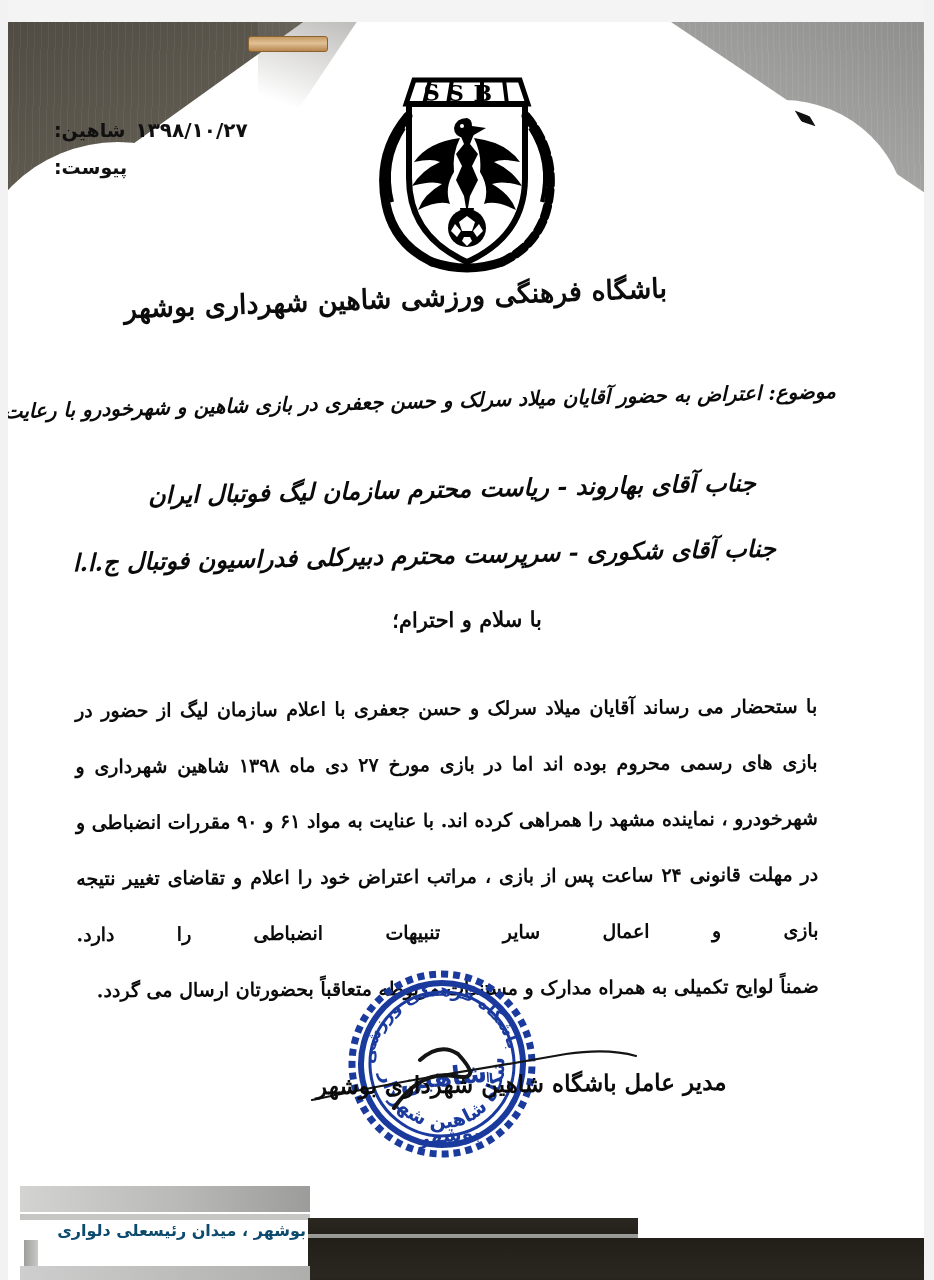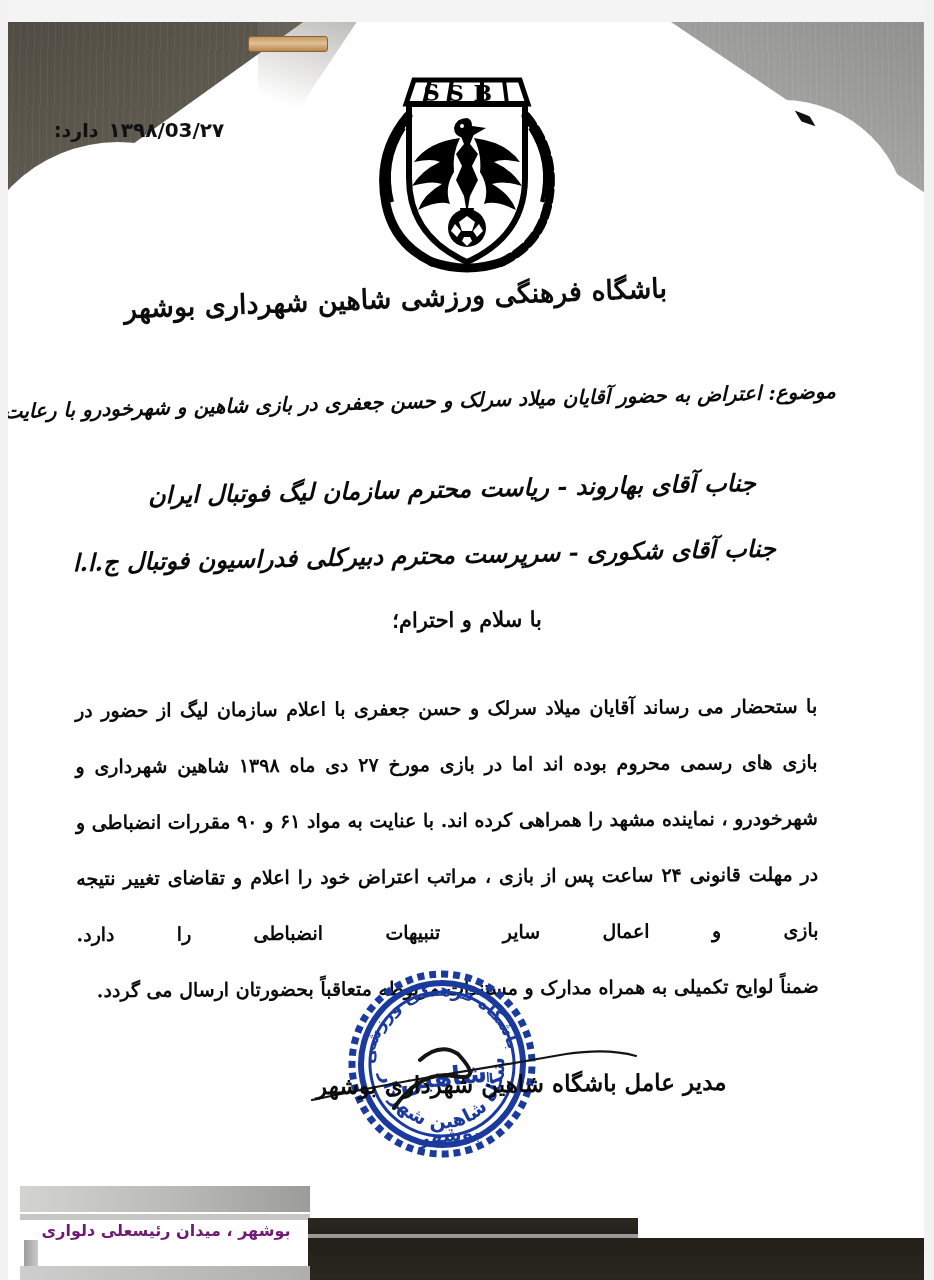--- a/index.html
+++ b/index.html
@@ -319,26 +319,26 @@
     width: 330px;
     height: 22px;
     background: linear-gradient(180deg, #9a9a97, #83837f);
   }
   .footer-addr {
     position: absolute;
     left: 18px;
     top: 1196px;
     width: 280px;
     direction: rtl;
-    text-align: center;
+    text-align: right;
     font-family: "DejaVu Sans", "Liberation Sans", sans-serif;
     font-weight: bold;
     font-size: 16px;
     line-height: 26px;
-    color: #701a75;
+    color: #0c4a6e;
   }
 </style>
 </head>
 <body>
 
 <div id="page">
 
   <div class="bg-dark"></div>
   <div class="bg-right"></div>
 
@@ -392,22 +392,26 @@
         <path d="M103 166 l-4 7 6 6 4 -6 z" fill="#fff"></path>
         <path d="M127 166 l4 7 -6 6 -4 -6 z" fill="#fff"></path>
         <path d="M110 183 l5 5 5 -5 -2 -4 h-6 z" fill="#fff"></path>
       </svg>
     </div>
 
     <div class="club-name">باشگاه فرهنگی ورزشی شاهین شهرداری بوشهر</div>
 
     <div class="meta">
       <div class="meta-row">
-        <span class="meta-value">۱۳۹۸/03/۲۷</span>
-        <span class="meta-label">دارد:</span>
+        <span class="meta-value">۱۳۹۸/۱۰/۲۷</span>
+        <span class="meta-label">شاهین:</span>
+      </div>
+      <div class="meta-row">
+        <span class="meta-value"></span>
+        <span class="meta-label">پیوست:</span>
       </div>
     </div>
 
     <div class="hand subject">موضوع: اعتراض به حضور آقایان میلاد سرلک و حسن جعفری در بازی شاهین و شهرخودرو با رعایت مواد ۶۱ و ۹۰ مقررات انضباطی</div>
 
     <div class="hand addr1">جناب آقای بهاروند - ریاست محترم سازمان لیگ فوتبال ایران</div>
     <div class="hand addr2">جناب آقای شکوری - سرپرست محترم دبیرکلی فدراسیون فوتبال ج.ا.ا</div>
 
     <div class="salutation">با سلام و احترام؛</div>
 

